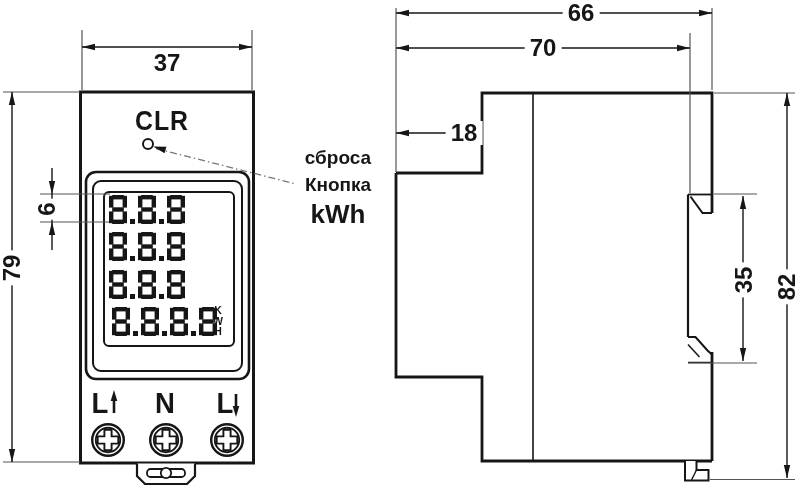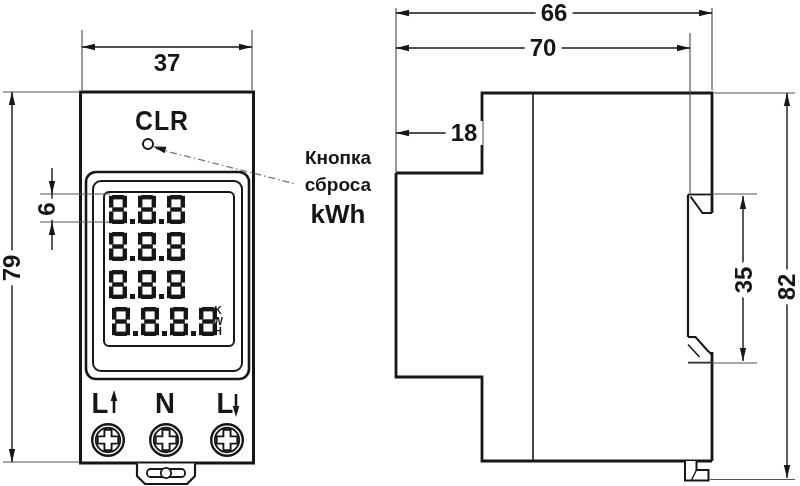--- a/index.html
+++ b/index.html
@@ -147,31 +147,31 @@
       <polygon points="787,93 783.8,106 790.2,106"></polygon>
       <polygon points="787,478 783.8,465 790.2,465"></polygon>
     </g>
   </g>
 </svg>
 
   <div class="lbl dim" style="left:167px;top:63px;">37</div>
   <div class="lbl dim rot" style="left:12px;top:268px;">79</div>
   <div class="lbl dim rot" style="left:47px;top:209px;">6</div>
 
-  <div class="lbl dim" style="left:554px;top:13px;text-align:center;">66</div>
+  <div class="lbl dim" style="left:581px;top:13px;text-align:center;">66</div>
   <div class="lbl dim" style="left:543px;top:48px;">70</div>
   <div class="lbl dim" style="left:464px;top:133px;">18</div>
   <div class="lbl dim rot" style="left:744px;top:280px;">35</div>
   <div class="lbl dim rot" style="left:787px;top:287px;">82</div>
 
   <div class="lbl clr" style="left:162px;top:121px;">CLR</div>
 
   <div class="callout">
+    <div>сброса</div>
     <div>Кнопка</div>
-    <div>сброса</div>
     <div class="kwh">kWh</div>
   </div>
 
   <div class="lcd-row" style="left:109px;top:195px;">
       <svg class="seg-digit" width="18" height="29" viewBox="0 0 18 29">
         <rect x="3.2" y="0" width="11.6" height="4.4"></rect>
         <rect x="0" y="0.8" width="4.4" height="11.8"></rect>
         <rect x="13.6" y="0.8" width="4.4" height="11.8"></rect>
         <rect x="3.2" y="12.3" width="11.6" height="4.4"></rect>
         <rect x="0" y="16.4" width="4.4" height="11.8"></rect>

